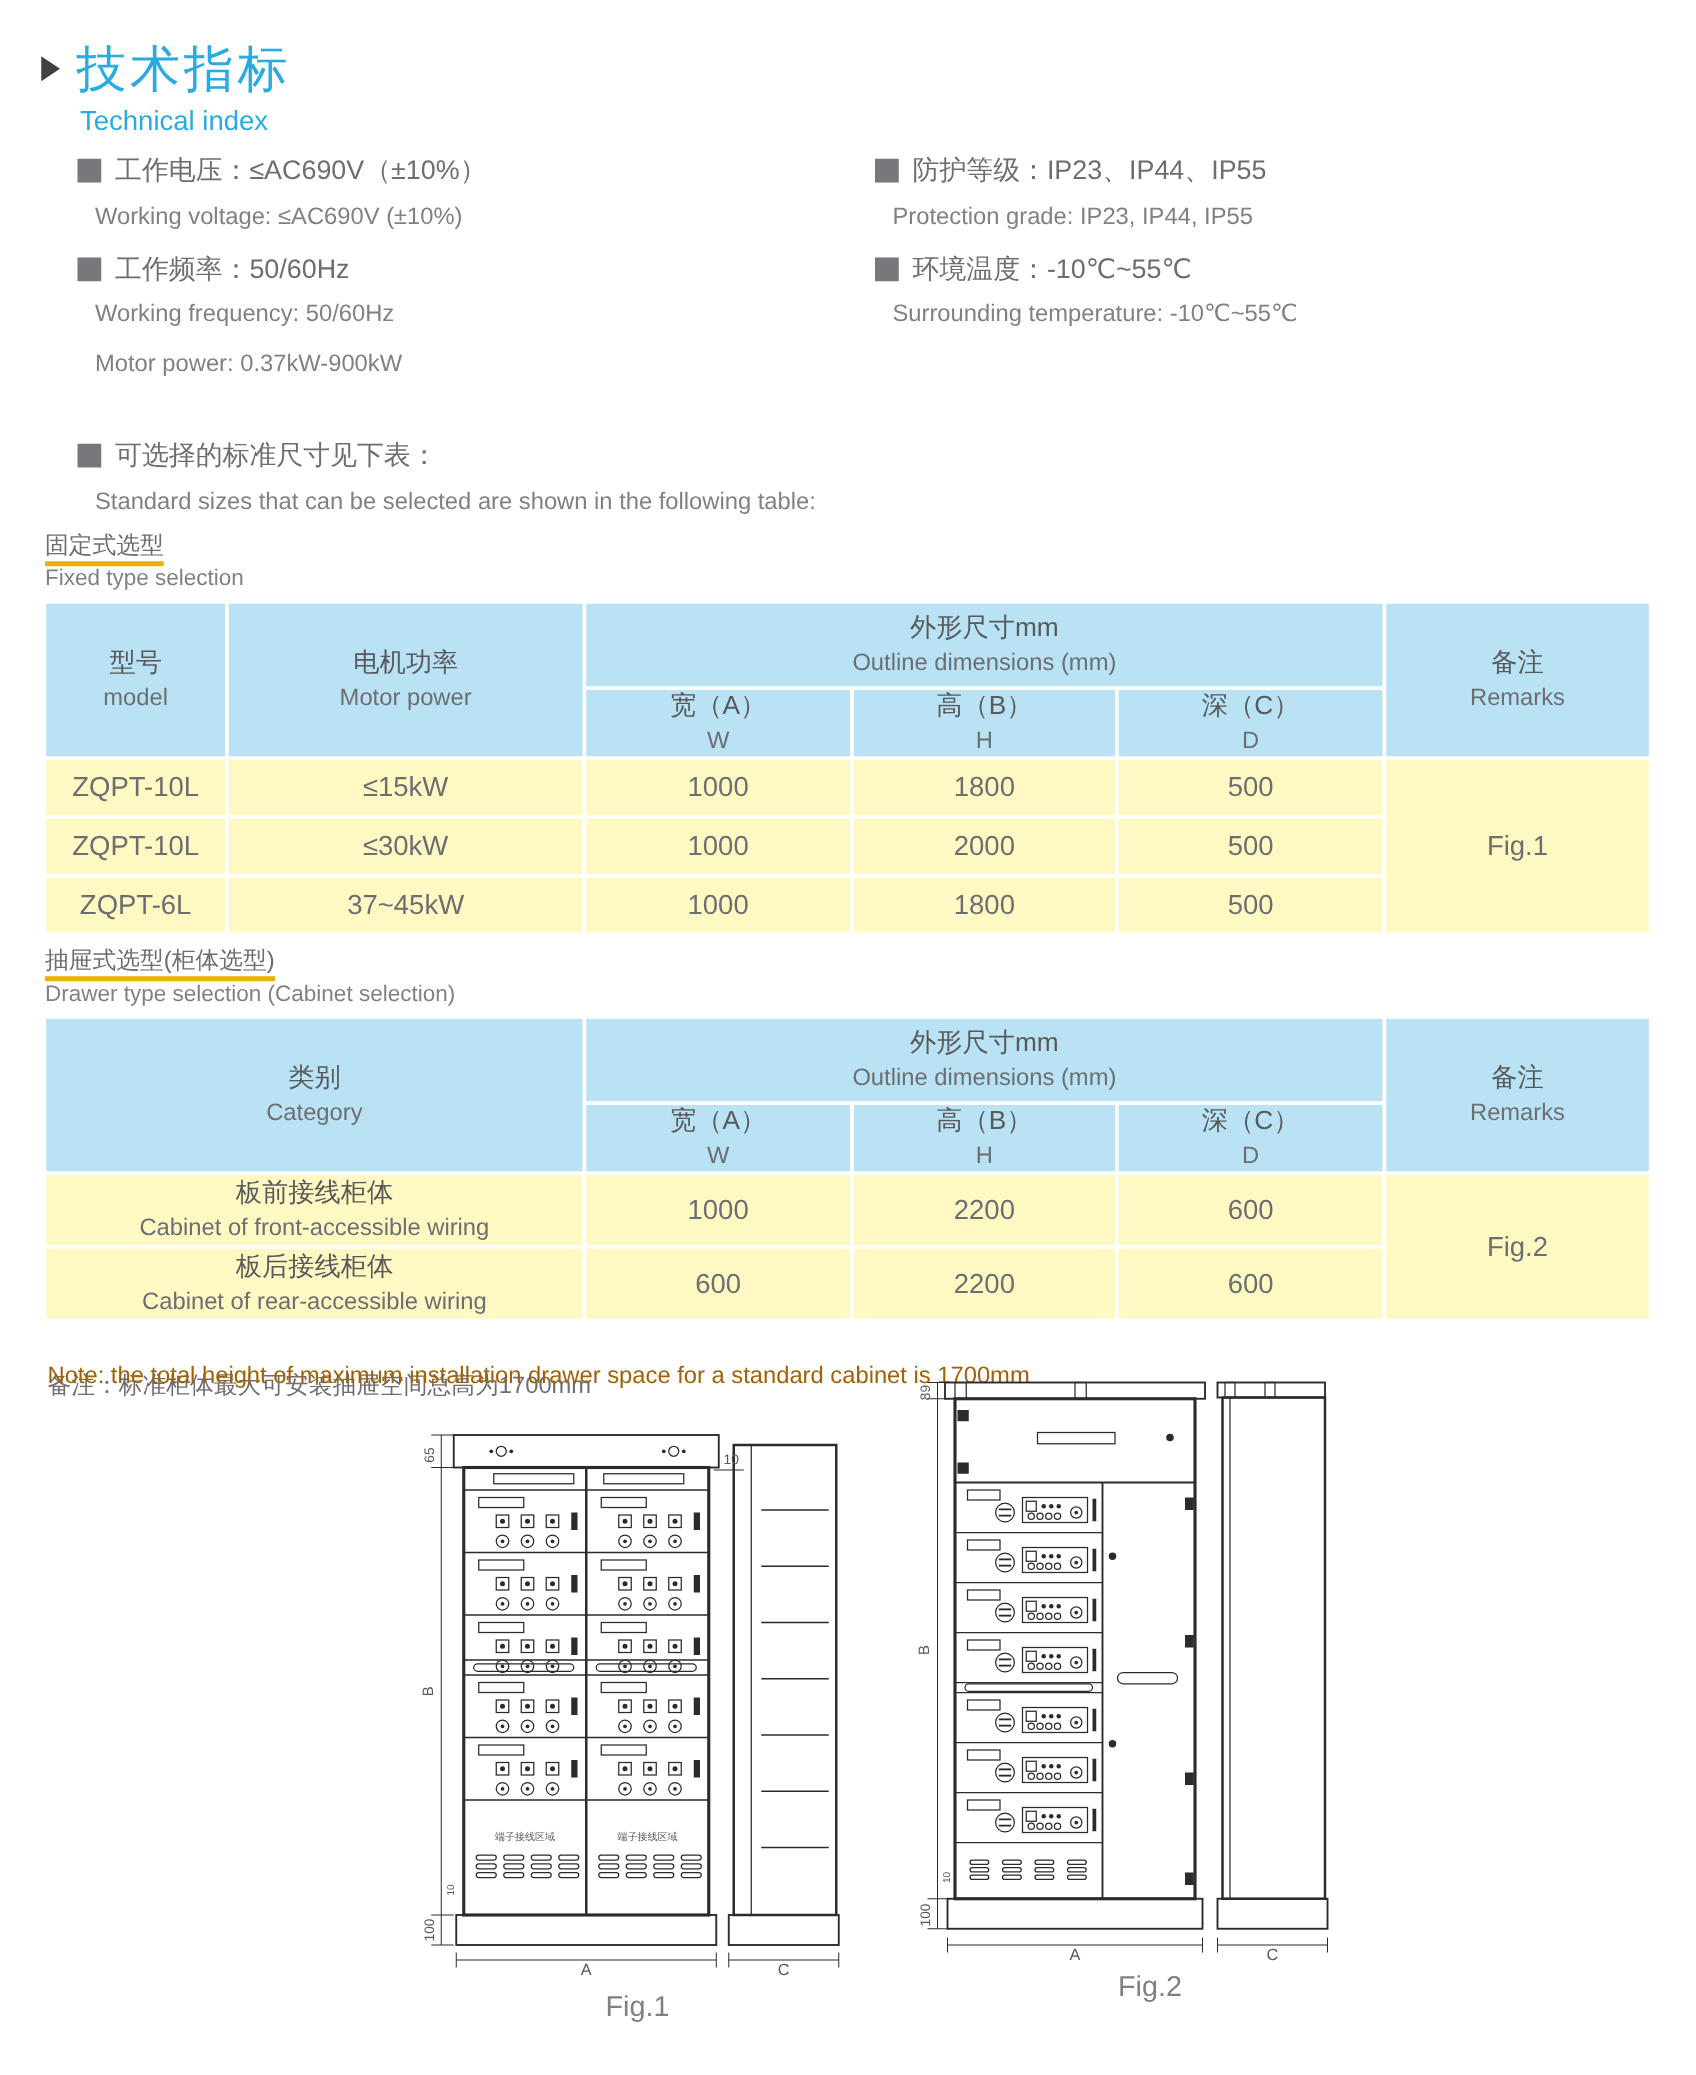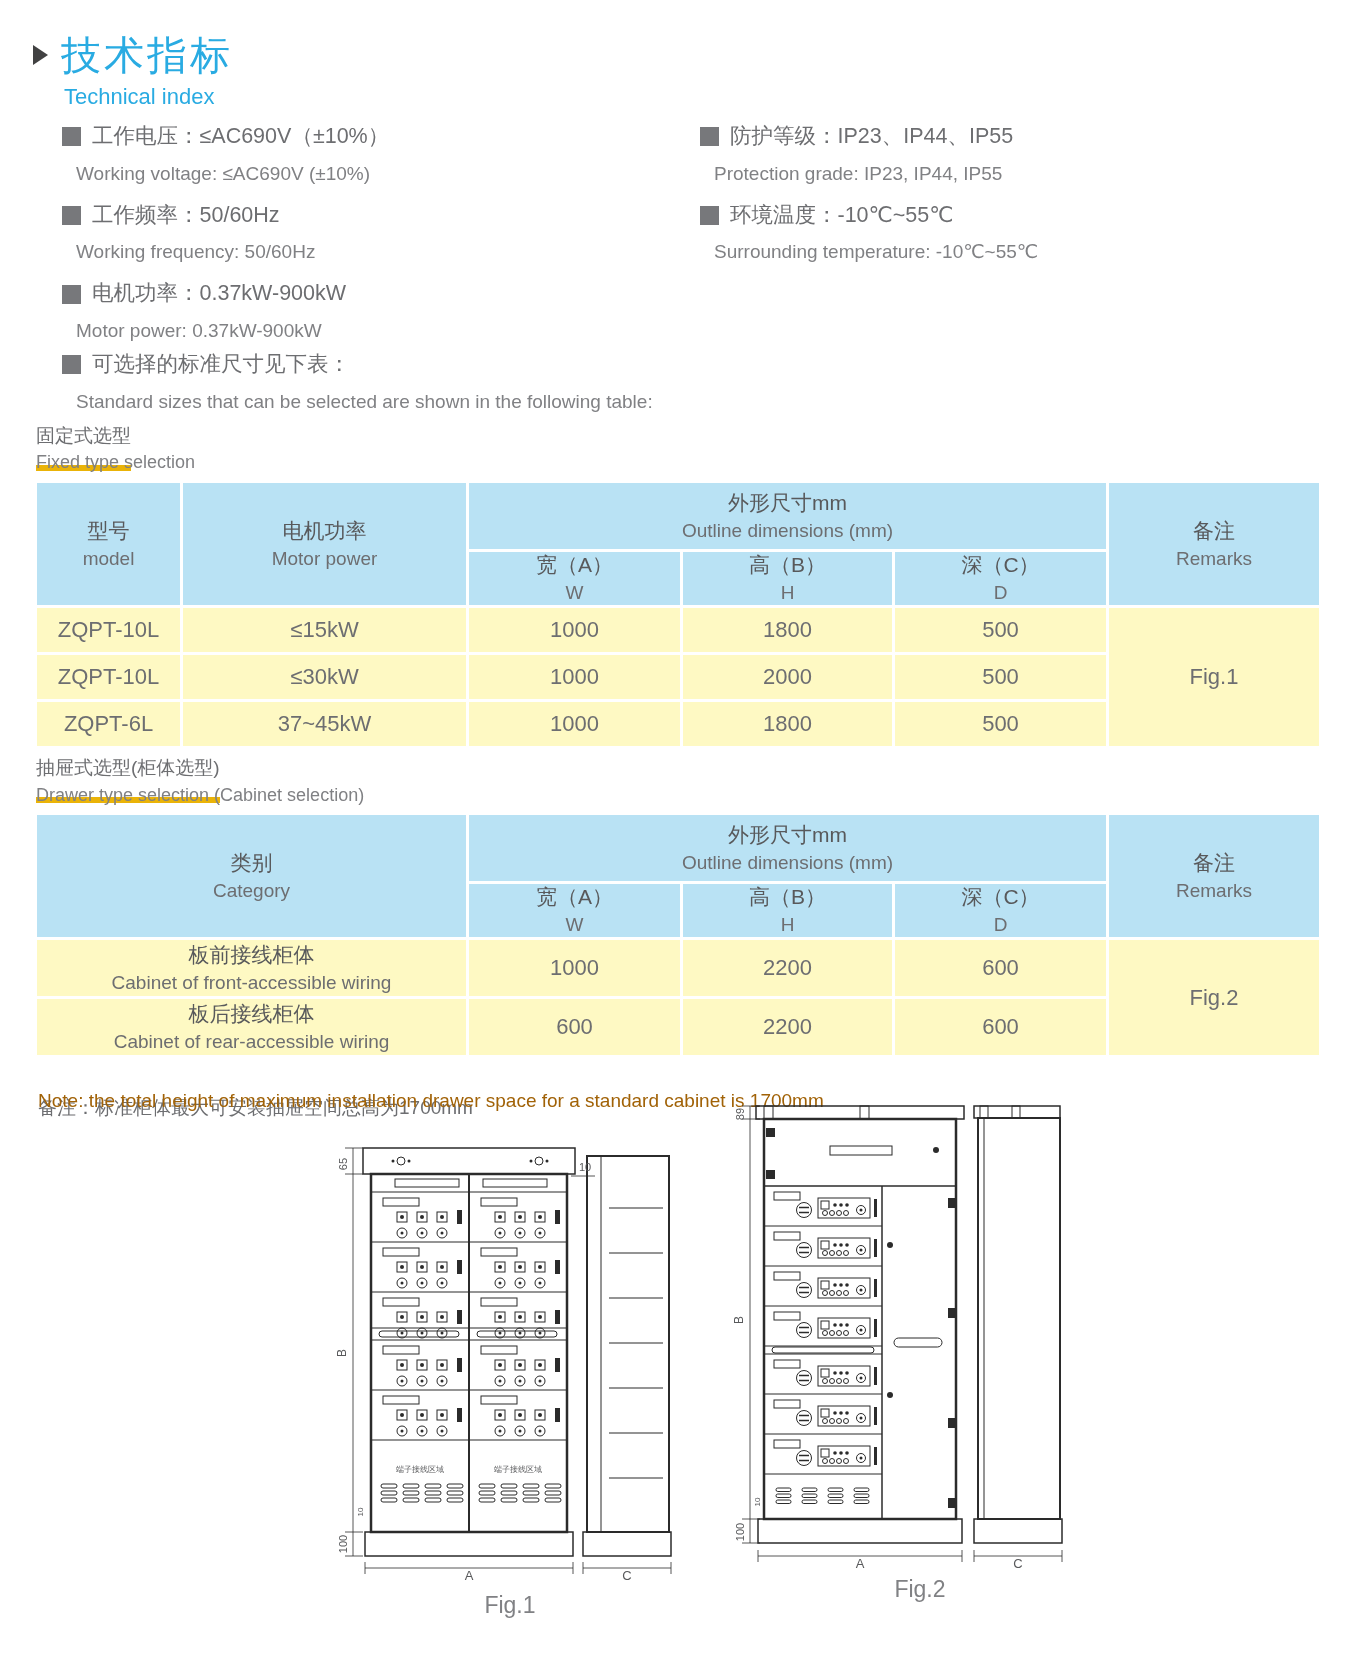--- a/index.html
+++ b/index.html
@@ -14,21 +14,21 @@
   .title-en { position:absolute; left:64px; top:84px; font-size:22px; color:#29abe2; }
 
   
   .spec-col { position:absolute; }
   .spec-item { margin-bottom:17px; }
   .spec-item .cn { display:flex; align-items:center; gap:11px; font-size:21.5px; color:#6d6e71; line-height:1.2; }
   .bullet { width:19px; height:19px; background:#77787b; flex:0 0 auto; }
   .spec-item .en { margin-left:14px; margin-top:13px; font-size:19px; color:#808184; line-height:1.2; }
 
   
-  .sec-cn { position:absolute; font-size:19px; color:#6d6e71; border-bottom:6px solid #eab308; padding-bottom:16px; }
+  .sec-cn { position:absolute; font-size:19px; color:#6d6e71; border-bottom:4px solid #eab308; padding-bottom:0; }
   .sec-en { position:absolute; font-size:18px; color:#808184; }
 
   
   table.spec { position:absolute; border-collapse:separate; border-spacing:3px; table-layout:fixed; }
   table.spec td { text-align:center; vertical-align:middle; }
   td.th { background:#b9e2f4; }
   td.td { background:#fef9c3; }
   .l1 { font-size:21px; color:#58595b; line-height:1.25; }
   .l2 { font-size:19px; color:#6d6e71; line-height:1.25; margin-top:3px; }
   .val { font-size:22px; color:#6d6e71; }
@@ -66,24 +66,20 @@
       <div class="en">Working voltage: ≤AC690V (±10%)</div>
     </div>
     <div class="spec-item">
       <div class="cn">
           <span class="bullet"></span>
           <span>工作频率：50/60Hz</span>
         </div>
       <div class="en">Working frequency: 50/60Hz</div>
     </div>
     <div class="spec-item">
-      <div class="cn">
-          <span class="bullet"></span>
-          <span>电机功率：0.37kW-900kW</span>
-        </div>
       <div class="en">Motor power: 0.37kW-900kW</div>
     </div>
   </div>
 
   <div class="spec-col" style="left:700px;top:124px;width:640px;">
     <div class="spec-item">
       <div class="cn">
           <span class="bullet"></span>
           <span>防护等级：IP23、IP44、IP55</span>
         </div>

